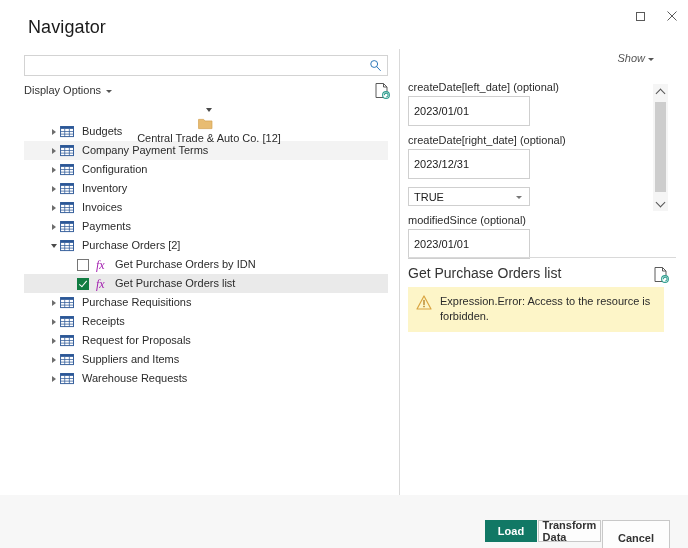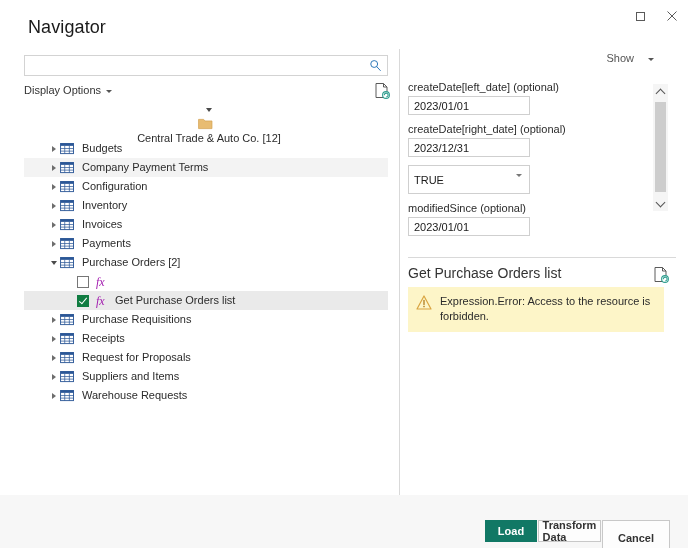--- a/index.html
+++ b/index.html
@@ -199,52 +199,53 @@
   #right-pane {
     position: absolute;
     left: 408px; top: 52px;
     width: 260px;
   }
   #show-row {
     position: absolute;
     right: 14px; top: 0;
     display: flex;
     align-items: center;
-    gap: 14px;
-    cursor: default;
+    gap: 3px;
+    cursor: default;
+    font-style: italic;
   }
   #show-label { font-size: 11px; color: #555; }
 
   #params-area {
     position: absolute;
     left: 0; top: 29px;
     width: 246px;
   }
   .param-label {
     font-size: 11px;
     color: #2b2b2b;
     margin-bottom: 3px;
     white-space: nowrap;
   }
   .param-input {
-    width: 122px; height: 19px;
+    width: 122px; height: 30px;
     box-sizing: border-box;
     border: 1px solid #cfcfcf;
     background: #fff;
     font-family: "Liberation Sans", sans-serif;
     font-size: 11px;
     color: #1a1a1a;
     padding: 0 5px;
     margin-bottom: 8px;
     outline: none;
     display: block;
   }
   .param-select {
     position: relative;
-    width: 122px; height: 29px;
+    width: 122px; height: 19px;
     box-sizing: border-box;
     border: 1px solid #cfcfcf;
     background: #fff;
     margin-bottom: 8px;
     display: flex;
     align-items: center;
     cursor: default;
   }
   .param-select .sel-val {
     font-size: 11px;
@@ -433,21 +434,21 @@
         <span class="tw">
           <span class="arrow-expanded"></span>
         </span>
         <span class="node-icon">
           <svg viewBox="0 0 16 13" width="15" height="12">
             <path d="M0.5 1.5 H6 L7.4 3.2 H15 V11.5 H0.5 Z" fill="#e8bc72" stroke="#d3a250" stroke-width="0.8"></path>
           </svg>
         </span>
         <span class="node-label">Central Trade &amp; Auto Co. [12]</span>
       </div>
-      <div class="tree-row" style="padding-left: 23px; margin-top: 17px;">
+      <div class="tree-row" style="padding-left: 23px;">
         <span class="tw">
           <span class="arrow-collapsed"></span>
         </span>
         <span class="node-icon">
           <svg viewBox="0 0 16 13" width="15" height="12">
             <rect x="0.5" y="0.5" width="14" height="11" fill="#ffffff" stroke="#2b5797" stroke-width="1"></rect>
             <rect x="0.5" y="0.5" width="14" height="2.6" fill="#2b5797"></rect>
             <path d="M0.5 6 H14.5 M0.5 8.8 H14.5 M5 3.1 V11.5 M10 3.1 V11.5" stroke="#2b5797" stroke-width="0.8"></path>
           </svg>
         </span>
@@ -528,20 +529,21 @@
             <rect x="0.5" y="0.5" width="14" height="2.6" fill="#2b5797"></rect>
             <path d="M0.5 6 H14.5 M0.5 8.8 H14.5 M5 3.1 V11.5 M10 3.1 V11.5" stroke="#2b5797" stroke-width="0.8"></path>
           </svg>
         </span>
         <span class="node-label">Purchase Orders [2]</span>
       </div>
       <div class="tree-row" style="padding-left: 40px;">
         <span class="tw"></span>
         <span class="cbox"></span>
         <span class="fx-icon">fx</span>
+        <span class="node-label">Get Purchase Orders by IDN</span>
       </div>
       <div class="tree-row selected" style="padding-left: 40px;">
         <span class="tw"></span>
         <span class="cbox checked"></span>
         <span class="fx-icon">fx</span>
         <span class="node-label">Get Purchase Orders list</span>
       </div>
       <div class="tree-row" style="padding-left: 23px;">
         <span class="tw">
           <span class="arrow-collapsed"></span>

